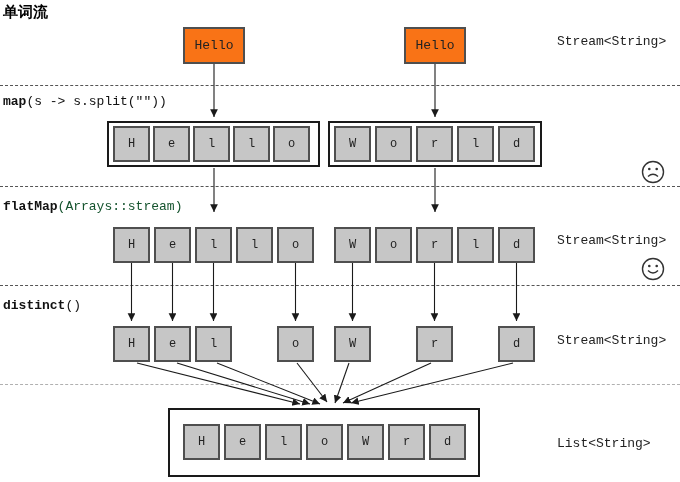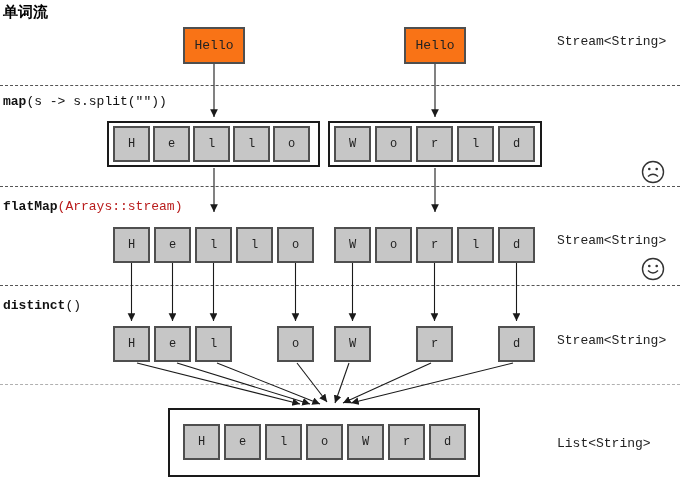--- a/index.html
+++ b/index.html
@@ -2,21 +2,21 @@
 <html><head>
 <meta charset="utf-8">
 <style>
   html,body{margin:0;padding:0;background:#fff;}
   #diagram{position:relative;width:680px;height:482px;background:#fff;overflow:hidden;
            font-family:"Liberation Mono","DejaVu Sans Mono",monospace;text-decoration:underline;}
   .divider{position:absolute;left:0;width:680px;height:0;border-top:1px dashed #555;}
   .divider.light{border-top:1px dashed #b0b0b0;}
   .stage-label{position:absolute;left:3px;font-size:13px;color:#111;white-space:pre;}
   .stage-label .fn{font-weight:bold;}
-  .stage-label .muted{color:#b91c1c;}
+  .stage-label .muted{color:#14532d;}
   .type-label{position:absolute;left:548px;font-size:13px;color:#222;white-space:pre;margin-left:9px;}
   .word-box{position:absolute;width:62px;height:37px;background:#f97316;border:2px solid #4f4f4f;
             box-sizing:border-box;display:flex;align-items:center;justify-content:center;
             font-size:13px;color:#222;}
   .cell{position:absolute;width:37px;height:36px;background:#c6c6c6;border:2px solid #4f4f4f;
         box-sizing:border-box;display:flex;align-items:center;justify-content:center;
         font-size:12px;color:#222;}
   .container-box{position:absolute;background:#fff;border:2px solid #1a1a1a;box-sizing:border-box;}
   .face{position:absolute;width:24px;height:24px;}
   #arrows{position:absolute;left:0;top:0;pointer-events:none;}

